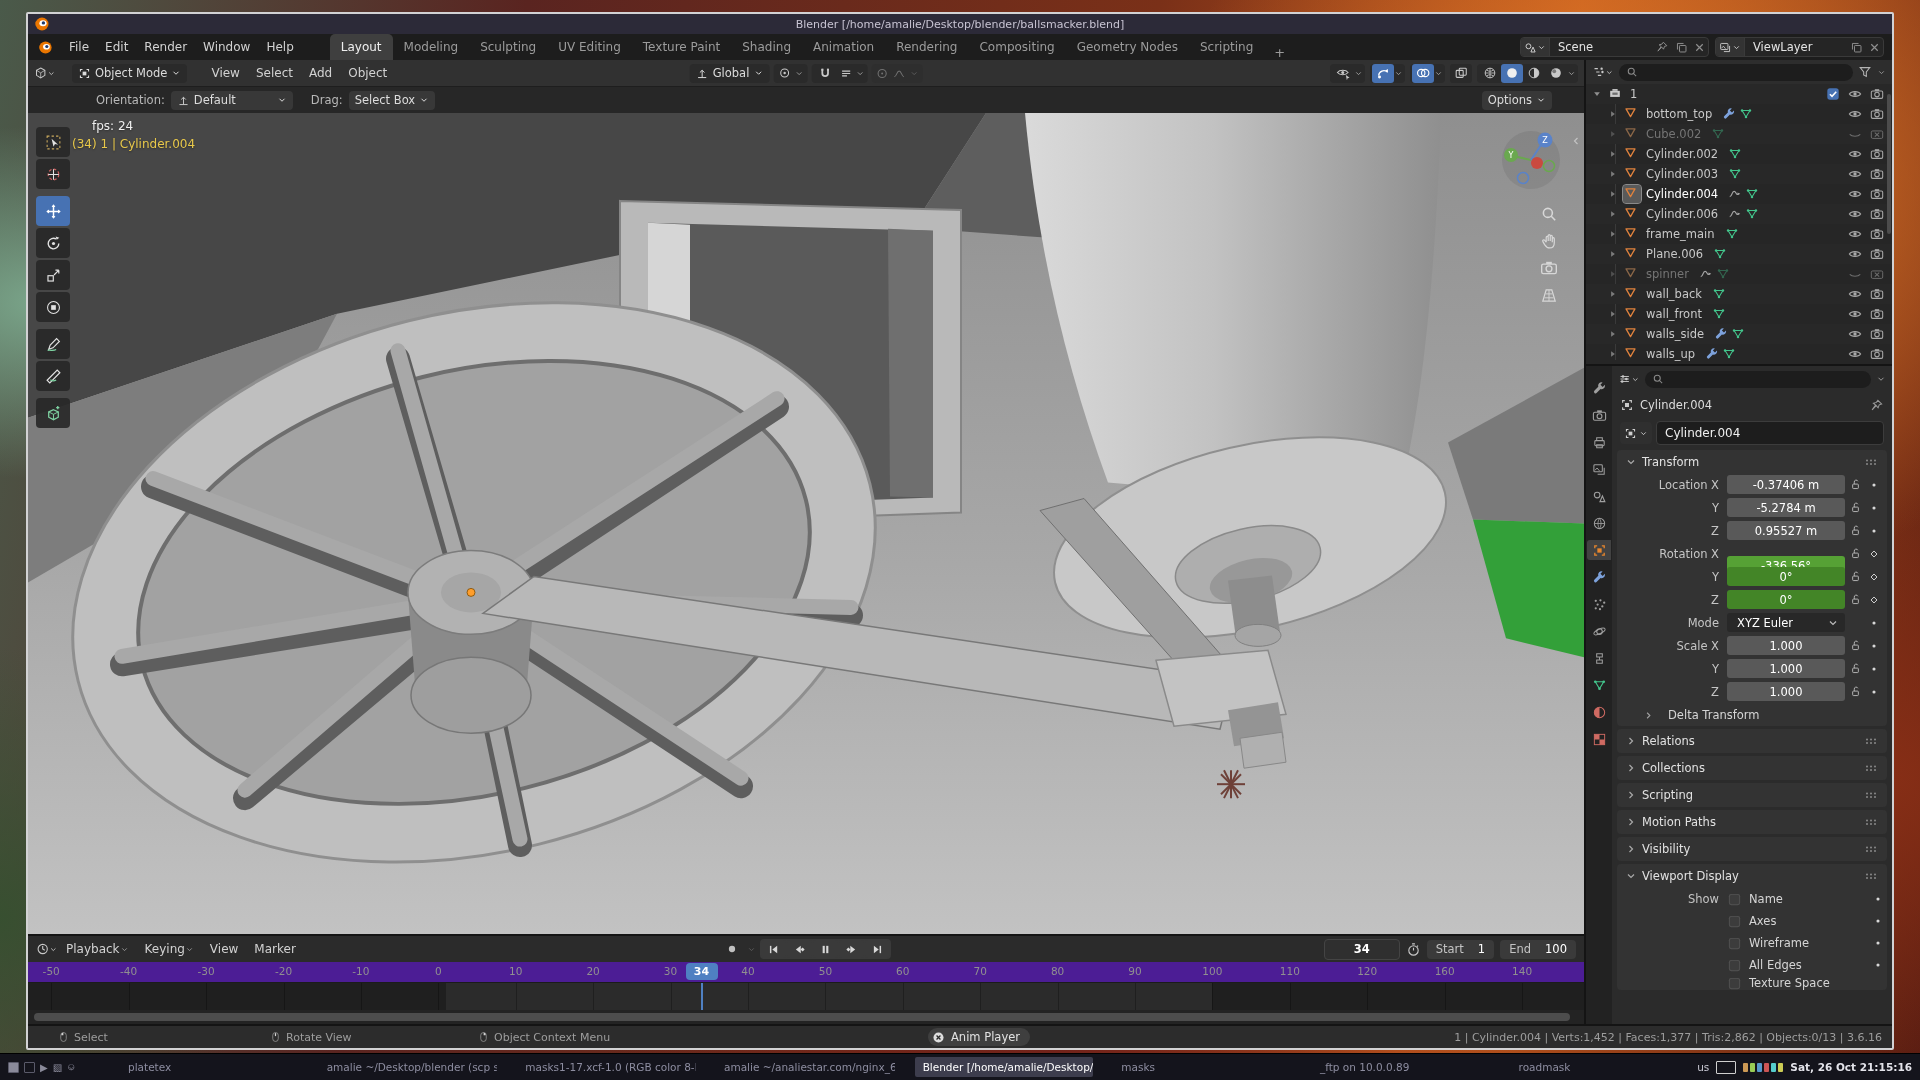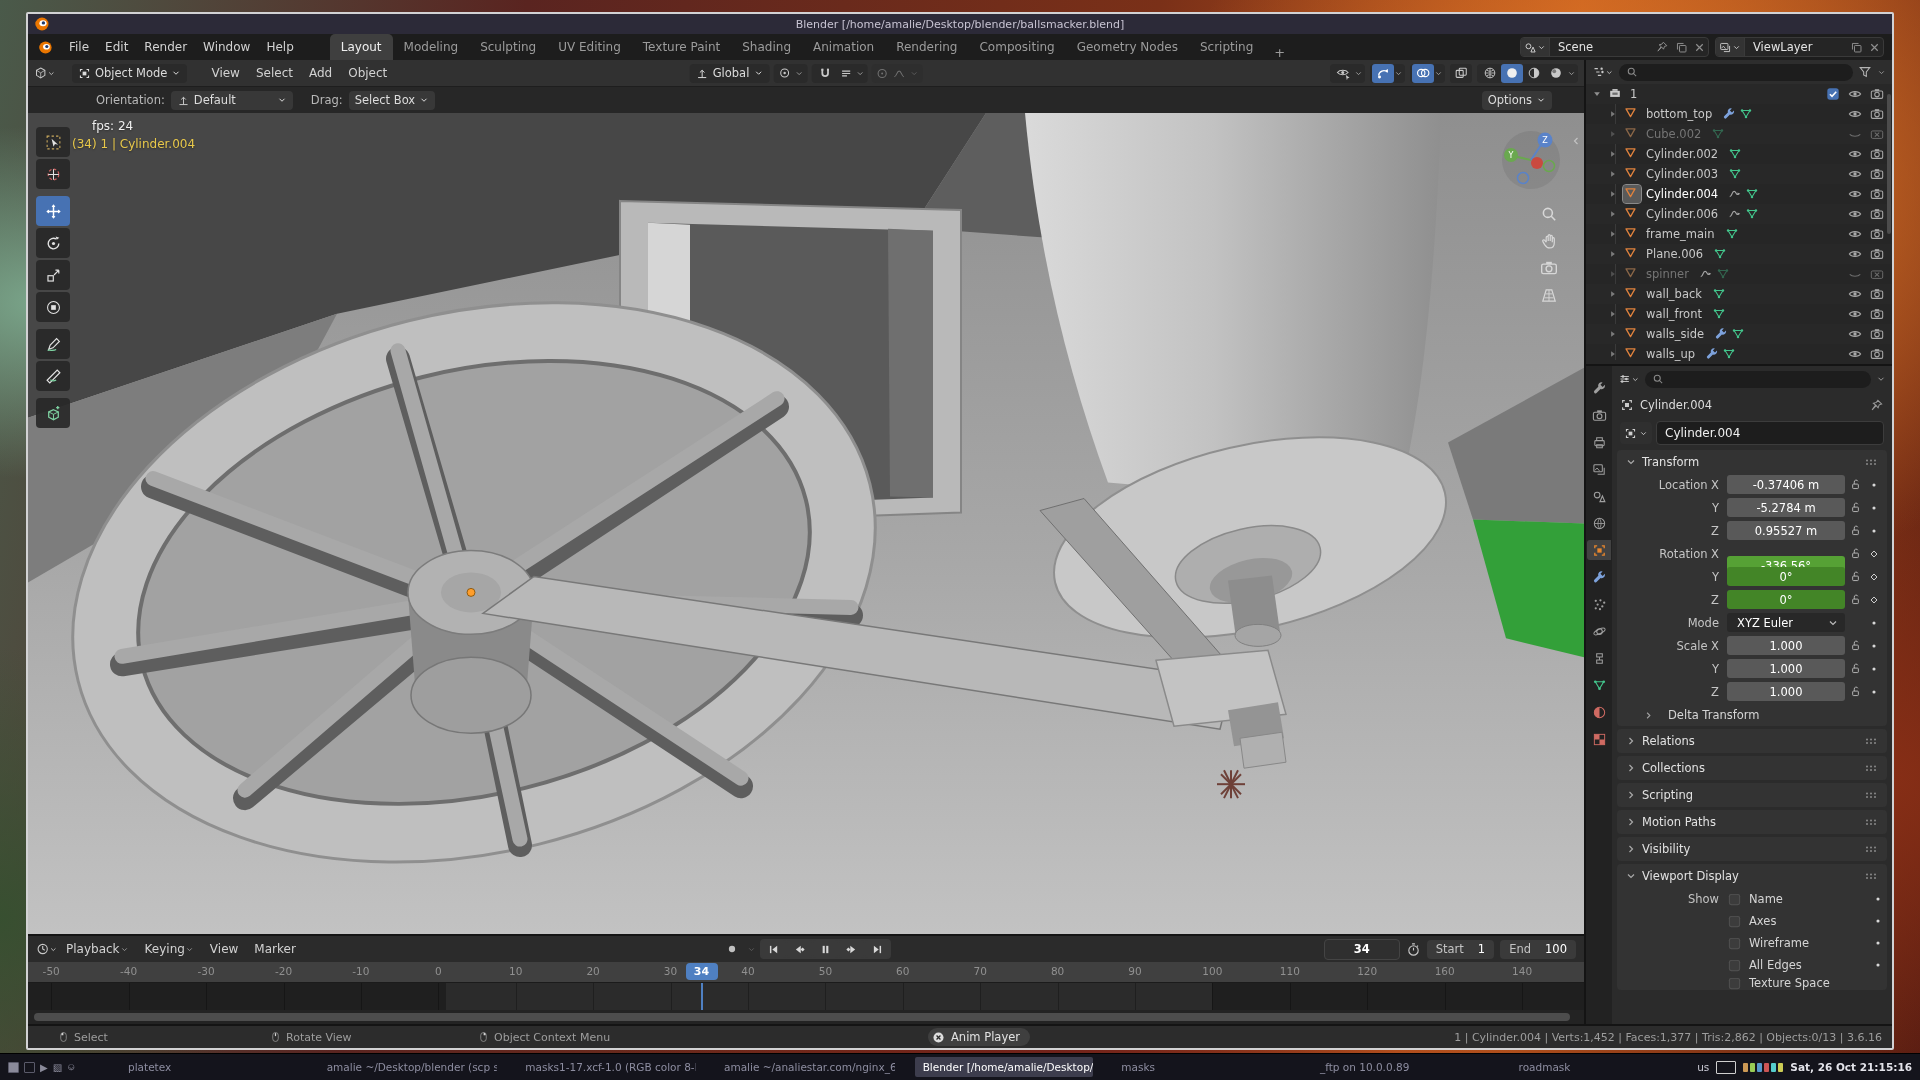--- a/index.html
+++ b/index.html
@@ -66,21 +66,21 @@
   .sidebar-toggle{position:absolute;right:2px;top:22px;color:#cfcfcf;width:12px;height:12px;opacity:.8;}
   
   .timeline{height:88px;flex:0 0 auto;border-top:2px solid #141414;display:flex;flex-direction:column;background:#202020;}
   .tl-header{height:26px;background:#2b2b2b;display:flex;align-items:center;padding:0 8px;position:relative;flex:0 0 auto;}
   .tl-right{margin-left:auto;display:flex;align-items:center;gap:6px;}
   .tl-transport{display:flex;gap:1px;background:#3a3a3a;border-radius:4px;padding:1px;}
   .tbtn{width:25px;height:18px;display:flex;align-items:center;justify-content:center;color:#d8d8d8;background:#3a3a3a;border-radius:3px;}
   .framefield{width:74px;height:19px;background:#2f2f2f;border:1px solid #444;border-radius:4px;color:#fff;font-size:11.5px;display:flex;align-items:center;justify-content:center;font-weight:bold;}
   .rangepill{height:19px;background:#3a3a3a;border-radius:4px;display:flex;align-items:center;font-size:11.5px;padding:0 9px;gap:14px;}
   .rangepill .rl{color:#c3c3c3;} .rangepill .rv{color:#fff;}
-  .ruler{height:20px;background:#404040;position:relative;flex:0 0 auto;border-bottom:1px solid #1b1b1b;}
+  .ruler{height:20px;background:#4c1d95;position:relative;flex:0 0 auto;border-bottom:1px solid #1b1b1b;}
   .ruler .tick{position:absolute;top:3px;font-size:10.5px;color:#909090;transform:translateX(-50%);}
   .tl-body{flex:1;position:relative;background:#1f1f1f;overflow:hidden;}
   .tl-range{position:absolute;top:0;bottom:0;background:#2b2b2b;}
   .gridline{position:absolute;top:0;bottom:0;width:1px;background:rgba(0,0,0,.28);}
   .playhead-label{position:absolute;top:1px;width:32px;height:17px;background:#4f80c2;border-radius:4px;color:#fff;font-size:11px;font-weight:bold;display:flex;align-items:center;justify-content:center;transform:translateX(-50%);}
   .playhead-line{position:absolute;top:0;bottom:0;width:2px;background:#4f80c2;transform:translateX(-1px);}
   .tl-scroll{height:14px;background:#232323;position:relative;flex:0 0 auto;}
   .tl-thumb{position:absolute;left:6px;right:14px;top:3px;height:8px;background:#4d4d4d;border-radius:4px;}
   
   .outliner{height:304px;background:#262626;display:flex;flex-direction:column;flex:0 0 auto;overflow:hidden;}

